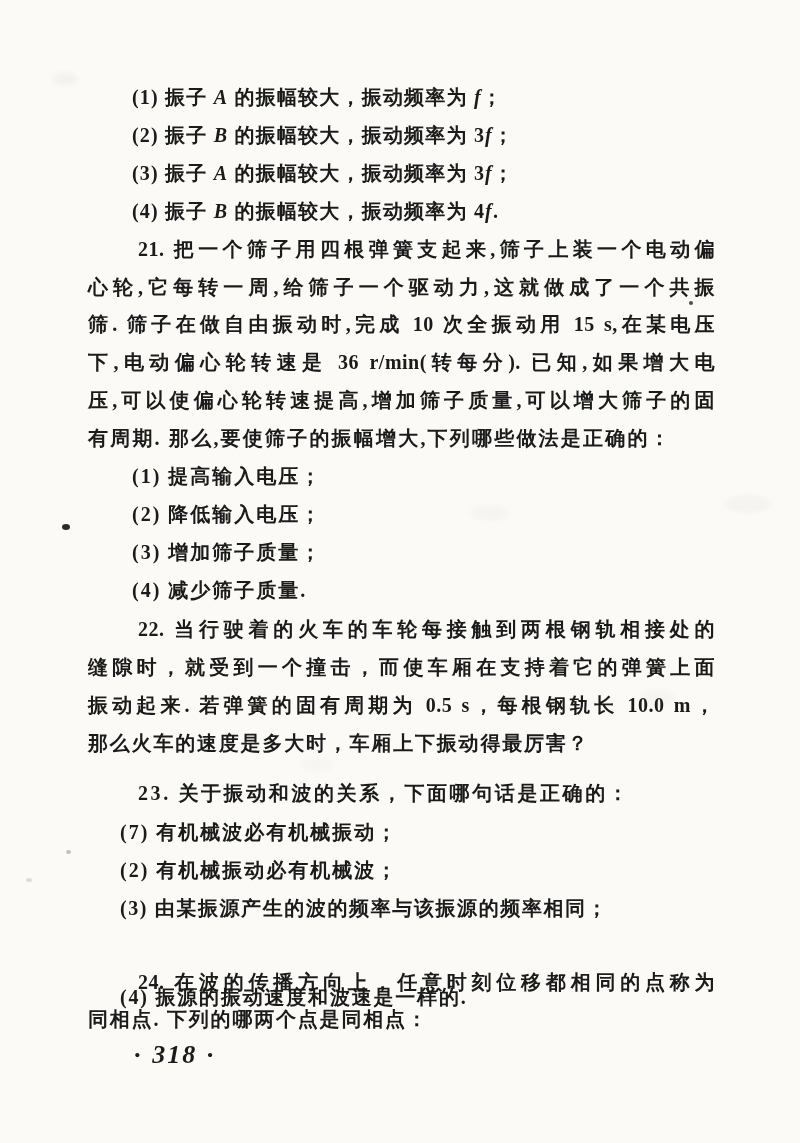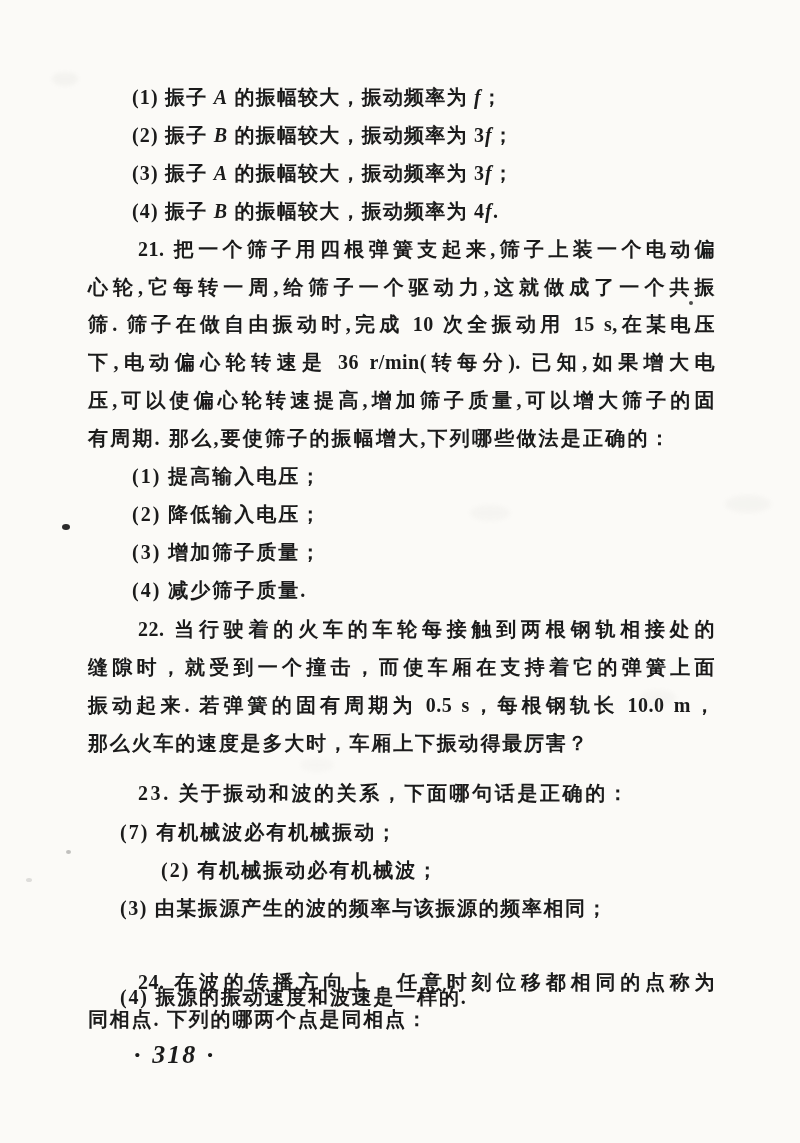--- a/index.html
+++ b/index.html
@@ -48,21 +48,21 @@
       <div class="line" style="top: 462px; left: 132px; letter-spacing: 2px;"><span>(1) 提高输入电压；</span></div>
       <div class="line" style="top: 500px; left: 132px; letter-spacing: 2px;"><span>(2) 降低输入电压；</span></div>
       <div class="line" style="top: 538px; left: 132px; letter-spacing: 2px;"><span>(3) 增加筛子质量；</span></div>
       <div class="line" style="top: 576px; left: 132px; letter-spacing: 2px;"><span>(4) 减少筛子质量.</span></div>
       <div class="line j" style="top: 615px; left: 88px; width: 627px; text-indent: 50px;"><span>22. 当行驶着的火车的车轮每接触到两根钢轨相接处的</span></div>
       <div class="line j" style="top: 653px; left: 88px; width: 627px;"><span>缝隙时，就受到一个撞击，而使车厢在支持着它的弹簧上面</span></div>
       <div class="line j" style="top: 691px; left: 88px; width: 627px;"><span>振动起来. 若弹簧的固有周期为 0.5 s，每根钢轨长 10.0 m，</span></div>
       <div class="line" style="top: 729px; left: 88px; letter-spacing: 1.8px;"><span>那么火车的速度是多大时，车厢上下振动得最厉害？</span></div>
       <div class="line" style="top: 779px; left: 138px; letter-spacing: 2.6px;"><span>23. 关于振动和波的关系，下面哪句话是正确的：</span></div>
       <div class="line" style="top: 818px; left: 120px; letter-spacing: 2px;"><span>(7) 有机械波必有机械振动；</span></div>
-      <div class="line" style="top: 856px; left: 120px; letter-spacing: 2px; margin-left: 41px;"><span>(2) 有机械振动必有机械波；</span></div>
+      <div class="line" style="top: 856px; left: 120px; letter-spacing: 2px;"><span>(2) 有机械振动必有机械波；</span></div>
       <div class="line" style="top: 894px; left: 120px; letter-spacing: 1.6px;"><span>(3) 由某振源产生的波的频率与该振源的频率相同；</span></div>
       <div class="line" style="top: 983px; left: 120px; letter-spacing: 1.8px;"><span>(4) 振源的振动速度和波速是一样的.</span></div>
       <div class="line j" style="top: 968px; left: 88px; width: 627px; text-indent: 50px;"><span>24. 在波的传播方向上，任意时刻位移都相同的点称为</span></div>
       <div class="line" style="top: 1005px; left: 88px; letter-spacing: 1.8px;"><span>同相点. 下列的哪两个点是同相点：</span></div>
       <div class="line pnum" style="top: 1041px; left: 133px;"><span>· </span><span class="it">318</span><span> ·</span></div>
     </div>
   <div id="artifact-layer">
       <div class="speck" style="left: 62px; top: 524px; width: 8px; height: 6px; opacity: 0.9;"></div>
       <div class="speck" style="left: 689px; top: 301px; width: 4px; height: 4px; opacity: 0.75;"></div>
       <div class="speck" style="left: 66px; top: 850px; width: 5px; height: 4px; opacity: 0.25;"></div>

